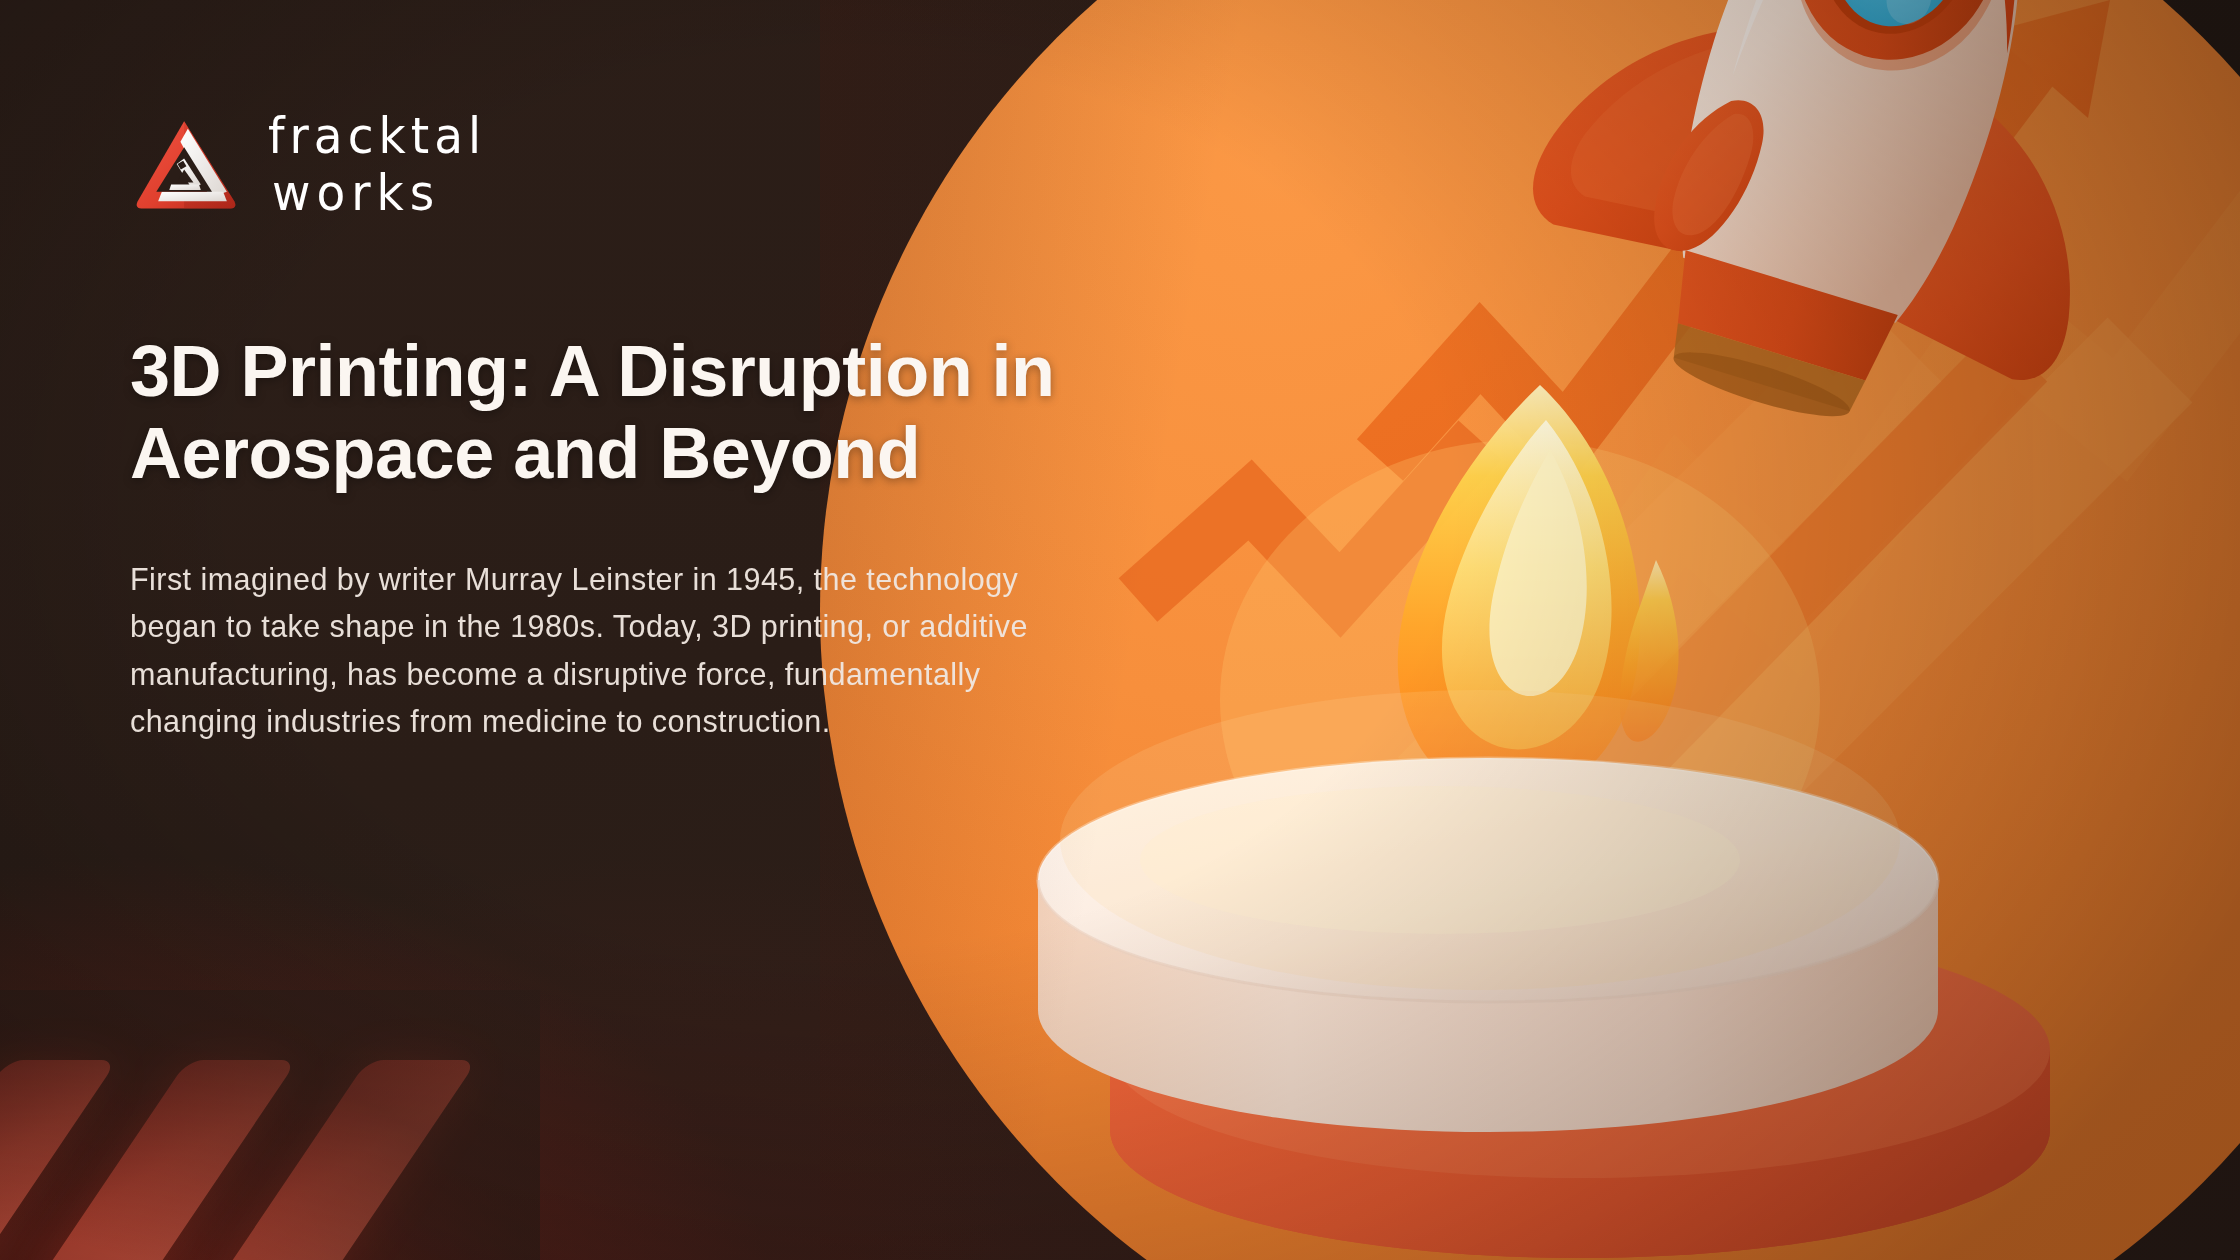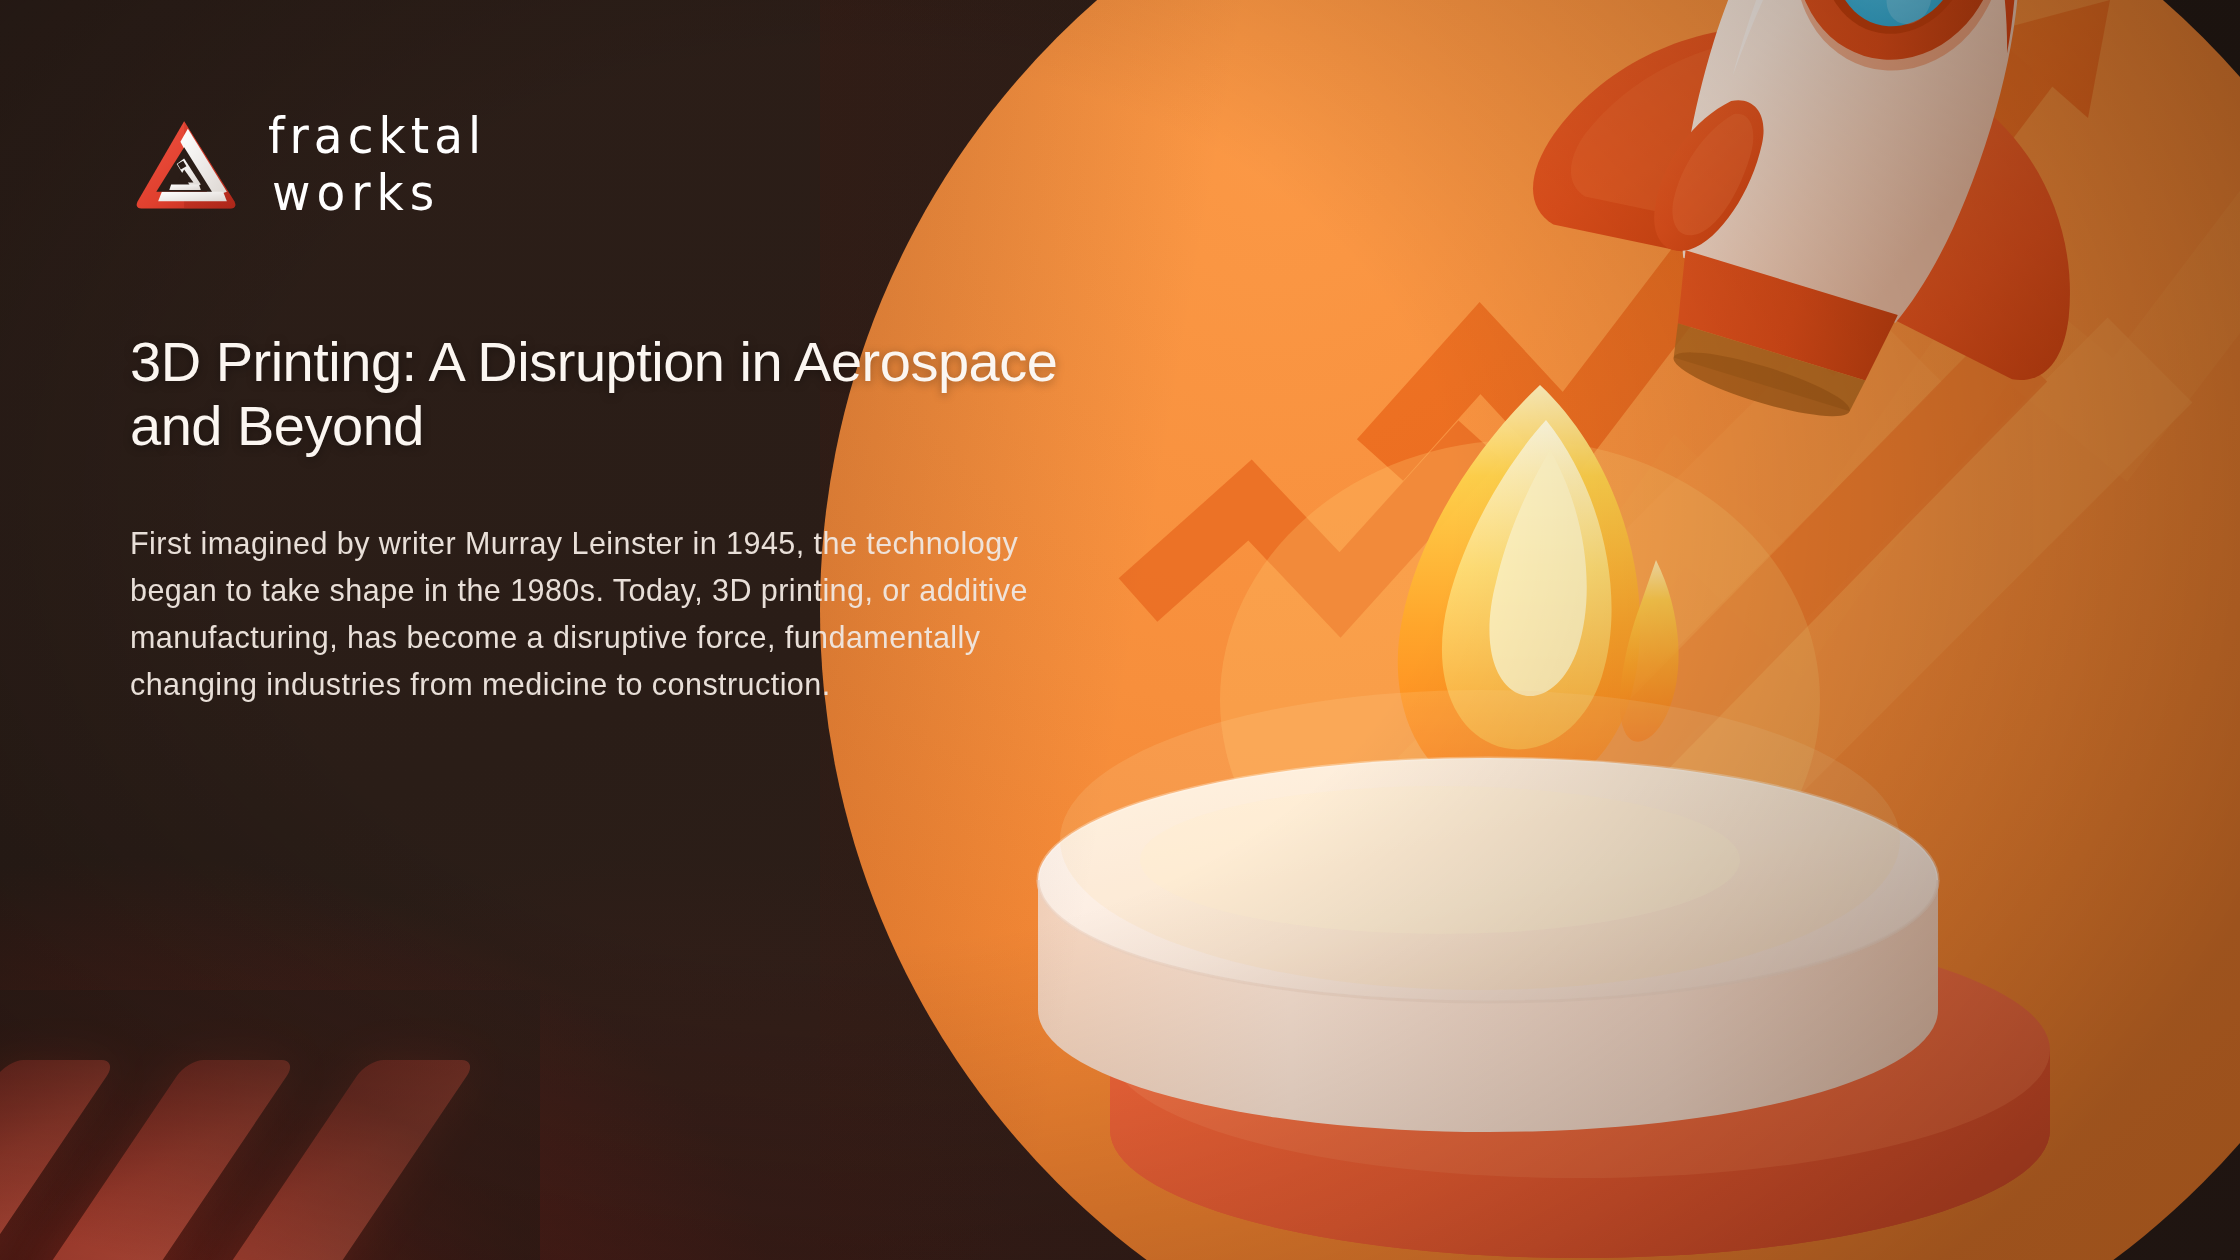--- a/index.html
+++ b/index.html
@@ -61,22 +61,22 @@
     text-transform:lowercase;
     transform:scaleY(1.06);
   }
   .wm-line.l2{ font-size:47px; letter-spacing:6px; padding-left:4px; }
 
   
   .headline{
     margin-top:114px;
     color:#fbf6f1;
     font-family:"Liberation Sans", sans-serif;
-    font-weight:400;
-    font-size:56px;
+    font-weight:700;
+    font-size:72px;
     line-height:1.14;
     letter-spacing:-0.5px;
     max-width:1020px;
     text-shadow:0 2px 10px rgba(0,0,0,.35);
   }
 
   
   .body-copy{
     margin-top:62px;
     color:#f0e7e0;

